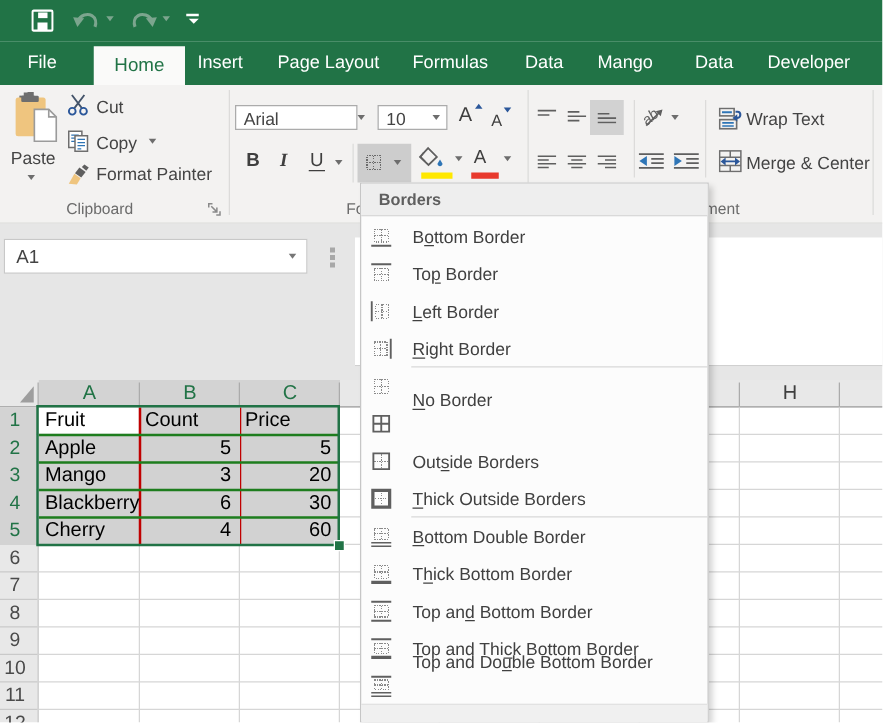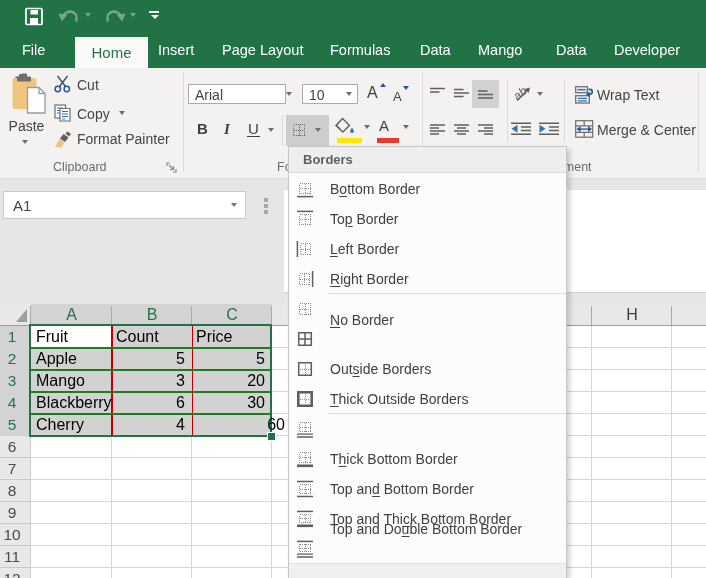--- a/index.html
+++ b/index.html
@@ -313,21 +313,21 @@
   <div class="celltxt" style="left:36px;top:110px;">Cherry</div>
   <div class="celltxt" style="left:116px;top:22px;">Count</div>
   <div class="celltxt" style="left:196px;top:22px;">Price</div>
   <div class="celltxt" style="left:112px;top:44px;width:73px;text-align:right;">5</div>
   <div class="celltxt" style="left:112px;top:66px;width:73px;text-align:right;">3</div>
   <div class="celltxt" style="left:112px;top:88px;width:73px;text-align:right;">6</div>
   <div class="celltxt" style="left:112px;top:110px;width:73px;text-align:right;">4</div>
   <div class="celltxt" style="left:192px;top:44px;width:73px;text-align:right;">5</div>
   <div class="celltxt" style="left:192px;top:66px;width:73px;text-align:right;">20</div>
   <div class="celltxt" style="left:192px;top:88px;width:73px;text-align:right;">30</div>
-  <div class="celltxt" style="left:192px;top:110px;width:73px;text-align:right;padding-left:20px;">60</div>
+  <div class="celltxt" style="left:192px;top:110px;width:73px;text-align:right;">60</div>
 
   <div class="abs" style="left:16px;top:5px;width:0;height:0;border-right:11px solid #9e9e9e;border-top:13px solid transparent;"></div>
 </div>
 <div class="abs" id="menu">
   <div id="menuhead">Borders</div>
   <svg class="micon" style="top:32.5px;" viewBox="0 0 18 18">
       <path class="dt" d="M3.5,3.5H14.5V13.5H3.5ZM9,3.5V13.5M3.5,8.5H14.5"></path>
       <path class="sl" d="M1,16.6H17"></path>
     </svg>
   <div class="mitem" style="top:26.5px;">B<u>o</u>ttom Border</div>
@@ -362,20 +362,21 @@
   <svg class="micon" style="top:242.5px;" viewBox="0 0 18 18">
       <path class="dt" d="M9,4V14M4,9H14"></path>
       <path class="sl" style="stroke-width:2.6;" d="M2.3,2.3H15.7V15.7H2.3Z"></path>
     </svg>
   <div class="mitem" style="top:236.5px;"><u>T</u>hick Outside Borders</div>
   <div class="msep" style="top:266px;"></div>
   <svg class="micon" style="top:272.5px;" viewBox="0 0 18 18">
       <path class="dt" d="M3.5,2.5H14.5V11.5H3.5ZM9,2.5V11.5M3.5,7H14.5"></path>
       <path class="sl" style="stroke-width:1.3;" d="M1,14.2H17M1,17H17"></path>
     </svg>
+  <div class="mitem" style="top:266.5px;"><u>B</u>ottom Double Border</div>
   <svg class="micon" style="top:302.5px;" viewBox="0 0 18 18">
       <path class="dt" d="M3.5,2.5H14.5V12.5H3.5ZM9,2.5V12.5M3.5,7.5H14.5"></path>
       <path class="sl" style="stroke-width:2.6;" d="M1,15.8H17"></path>
     </svg>
   <div class="mitem" style="top:296.5px;">T<u>h</u>ick Bottom Border</div>
   <svg class="micon" style="top:332.5px;" viewBox="0 0 18 18">
       <path class="dt" d="M3.5,4.5H14.5V13.5H3.5ZM9,4.5V13.5M3.5,9H14.5"></path>
       <path class="sl" d="M1,1.4H17M1,16.6H17"></path>
     </svg>
   <div class="mitem" style="top:326.5px;">Top an<u>d</u> Bottom Border</div>

